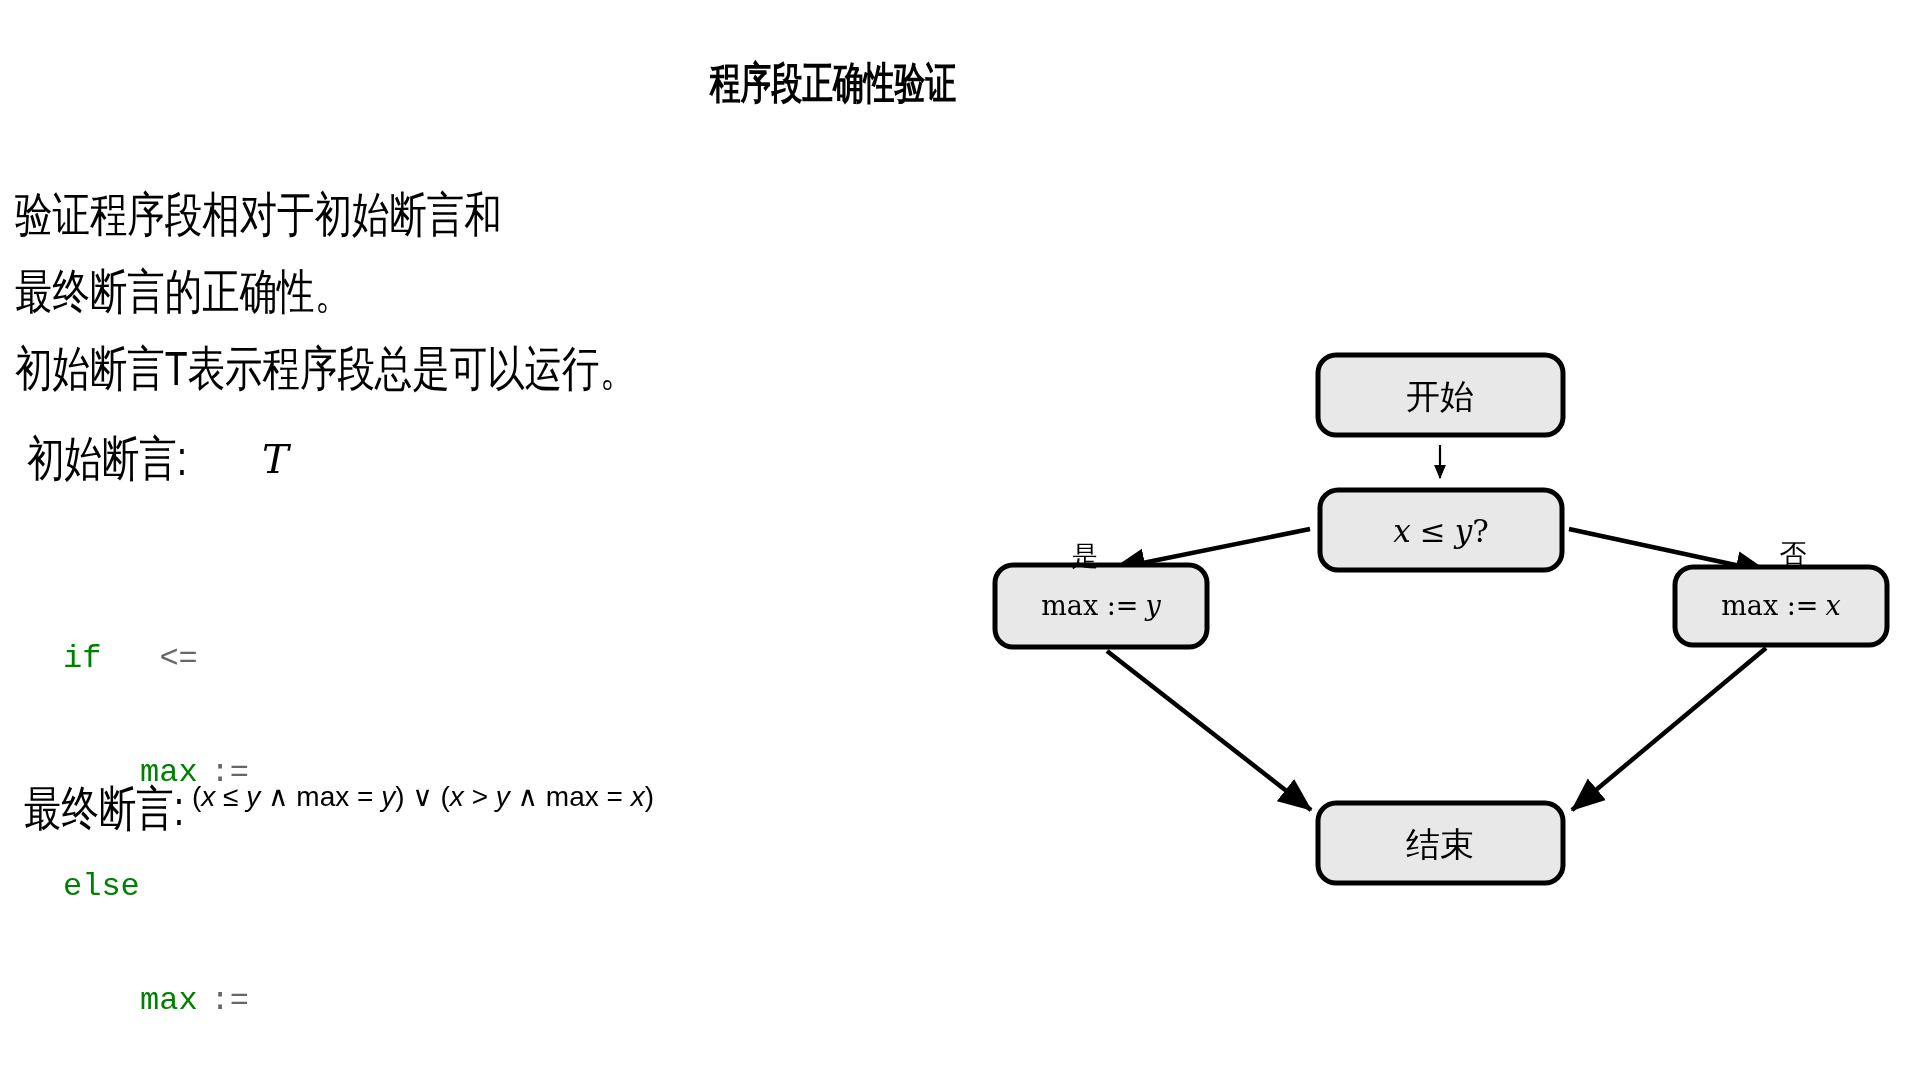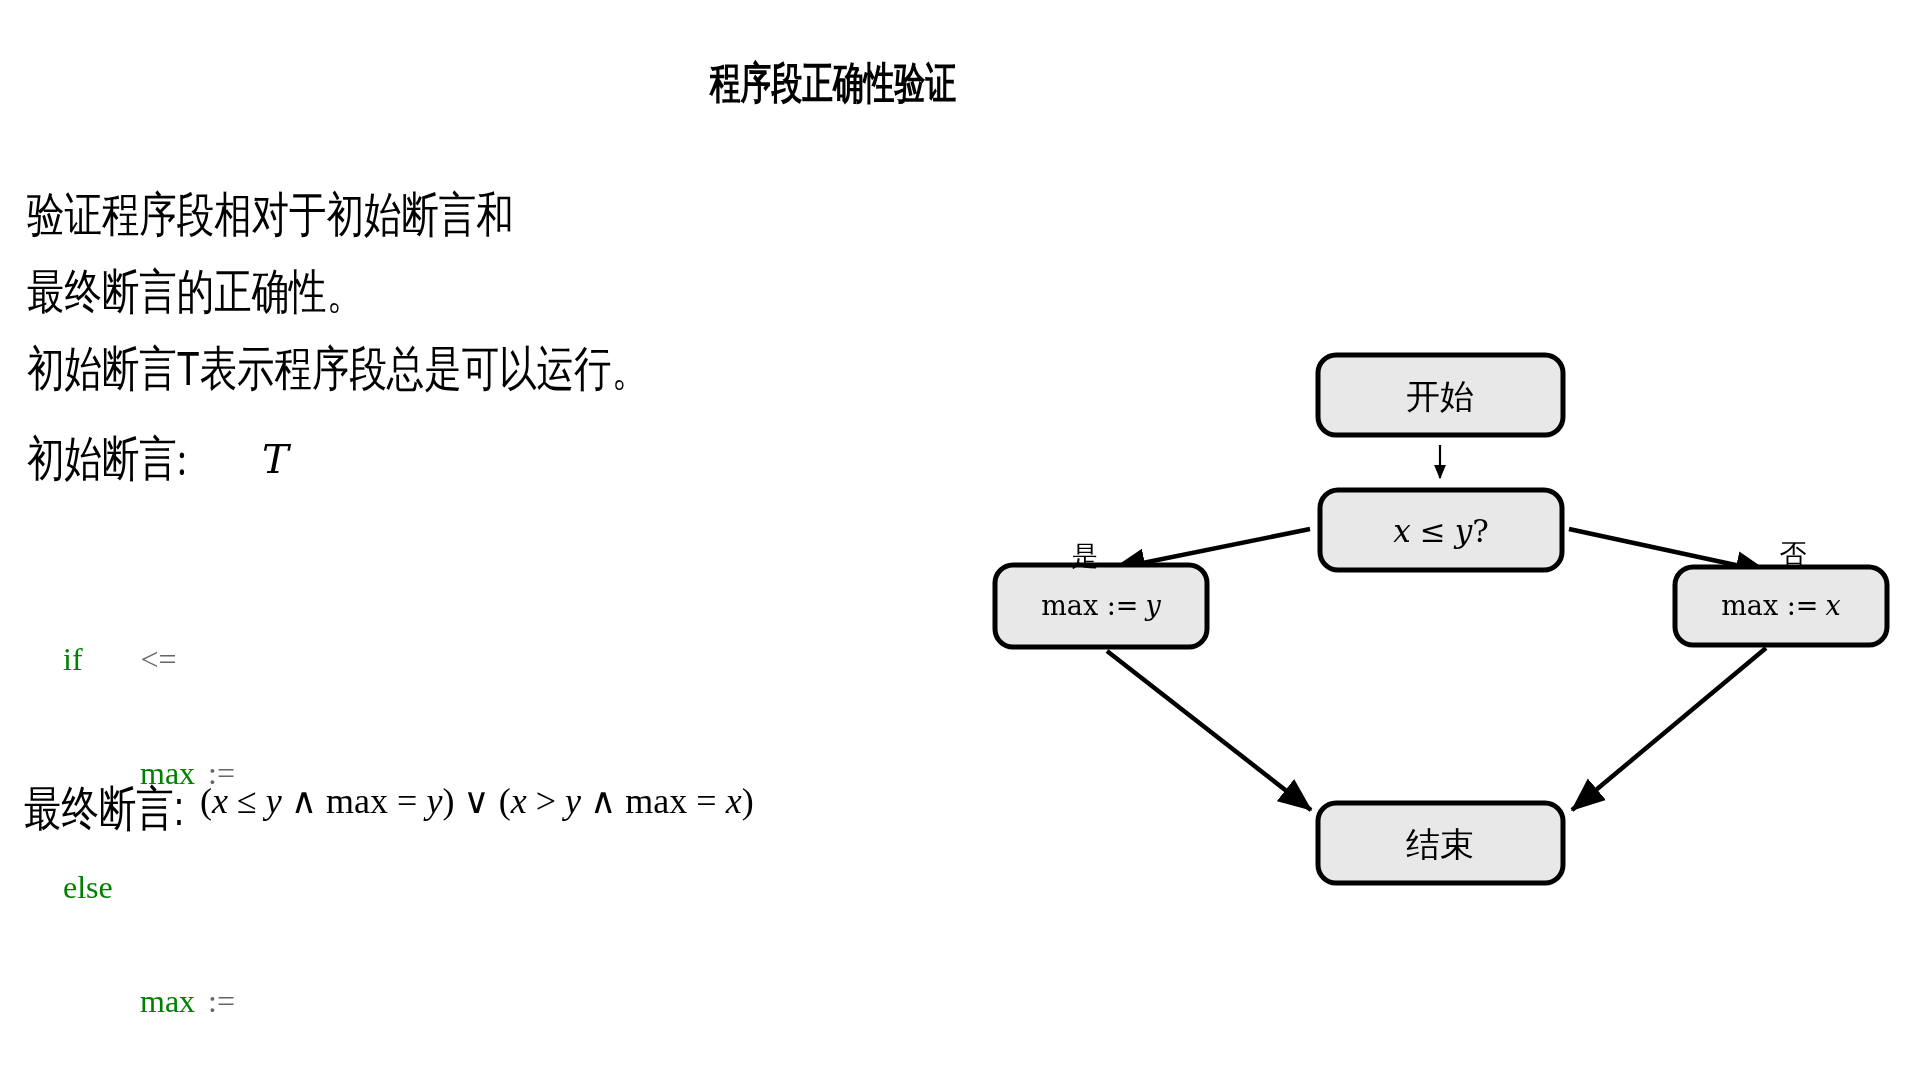--- a/index.html
+++ b/index.html
@@ -5,44 +5,44 @@
   * { margin:0; padding:0; box-sizing:border-box; }
   html,body { width:1920px; height:1080px; background:#ffffff; overflow:hidden;
               font-family:"Liberation Sans", sans-serif; color:#000; }
   .abs { position:absolute; }
 
   
   .title { top:54px; left:833px; font-size:44px; font-weight:bold; white-space:nowrap;
            transform:translateX(-50%) scaleX(0.70); transform-origin:center top; }
 
   
-  .intro { left:27px; top:176px; }
+  .intro { left:15px; top:176px; }
   .intro-line { font-size:48px; line-height:77px; white-space:nowrap;
                 transform:scaleX(0.78); transform-origin:0 50%; }
 
   .cjk-squeeze { font-size:48px; line-height:48px; white-space:nowrap; display:inline-block;
                  transform:scaleX(0.78); transform-origin:0 0; }
 
-  .label-initial { left:27px; top:435px;font-family:Liberation Serif, serif; }
+  .label-initial { left:27px; top:435px; }
   .math-T { left:262px; top:436px; font-family:"DejaVu Serif", serif;
             font-style:italic; font-size:40px; }
 
   
-  .code { left:63px; top:564px; font-family:Liberation Serif, serif;
+  .code { left:63px; top:564px; font-family:Liberation Mono, monospace;
           font-size:32px; line-height:38px; white-space:pre; }
   .kw { color:#008000; }
   .op { color:#666666; }
   .gap-if  { margin-left:58px; }
   .ind     { margin-left:77px; }
   .gap-asn { margin-left:13px; }
 
   
   .label-final { left:24px; top:785px; }
-  .formula { left:200px; top:780px; font-family:Liberation Serif, serif;
-             font-size:36px; white-space:nowrap; }
+  .formula { left:192px; top:780px; font-family:Liberation Sans, sans-serif;
+             font-size:28px; white-space:nowrap; }
   .mi { font-style:italic; }
   .mo { font-style:normal; }
 
   
   .flow { left:950px; top:270px; }
   .node { fill:#e8e8e8; stroke:#000000; stroke-width:5; }
   .edge { stroke:#000000; stroke-width:4.5; fill:none; }
   .edge-thin { stroke:#000000; stroke-width:2.2; fill:none; }
   .node-cjk  { font-family:"Liberation Sans", sans-serif; font-size:34px;
                text-anchor:middle; }

